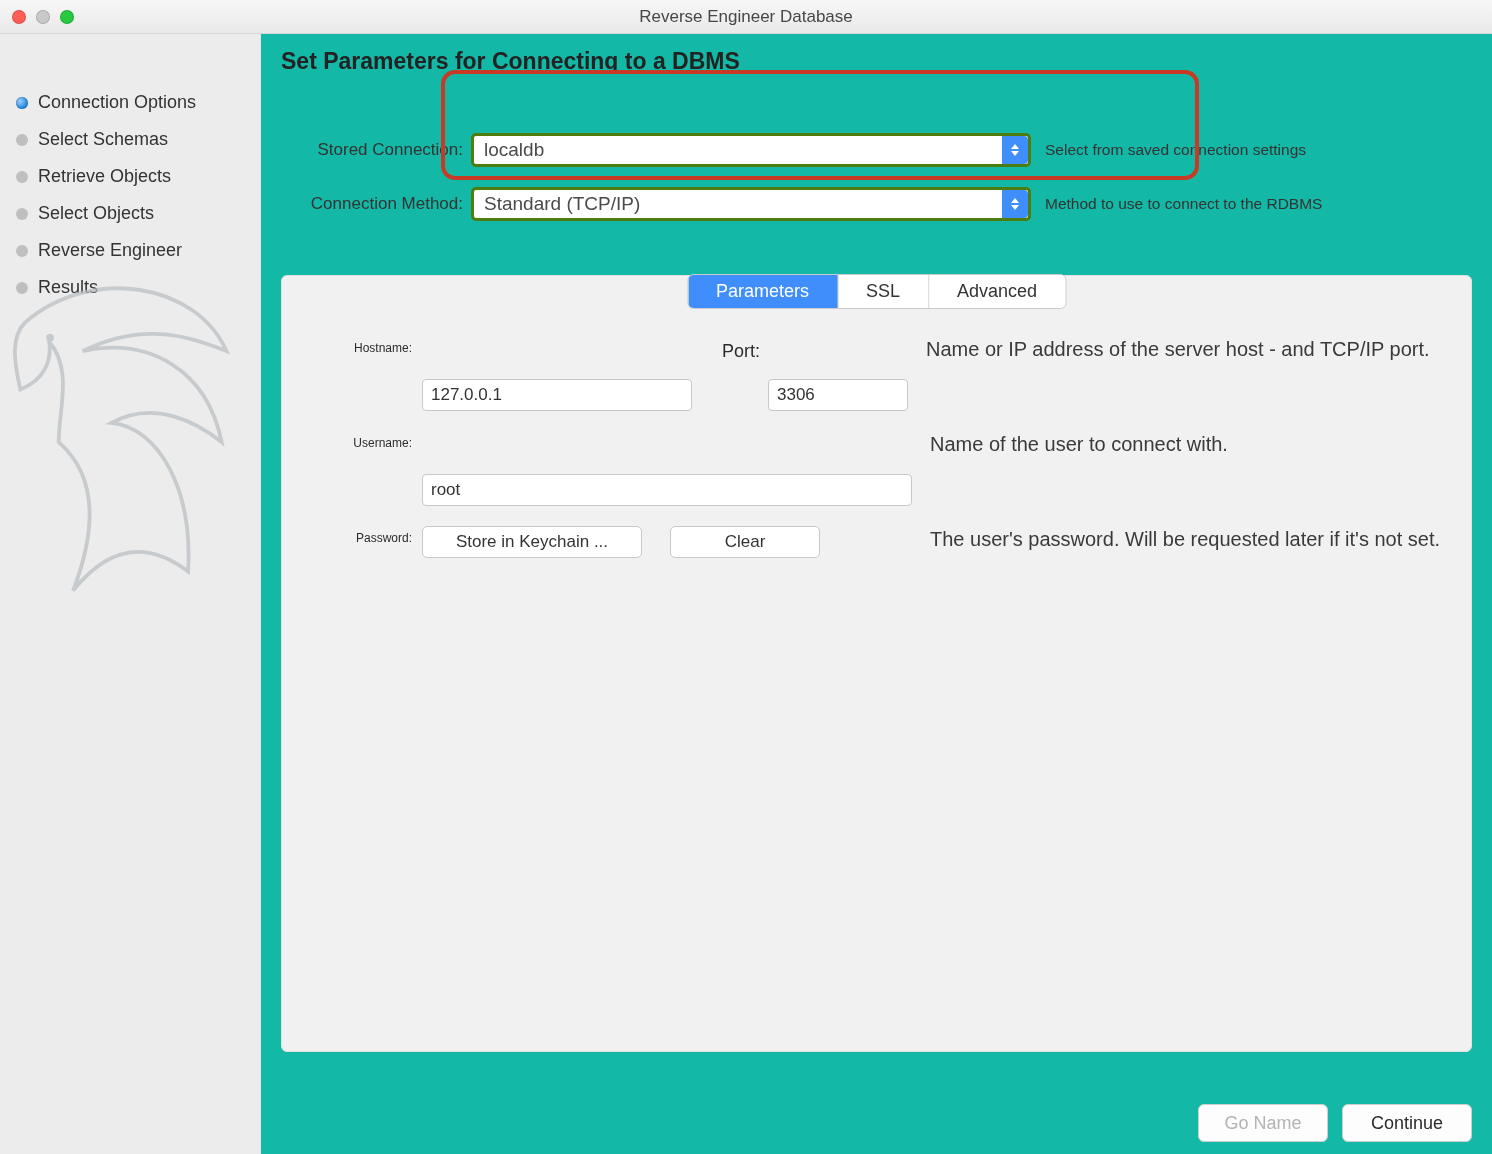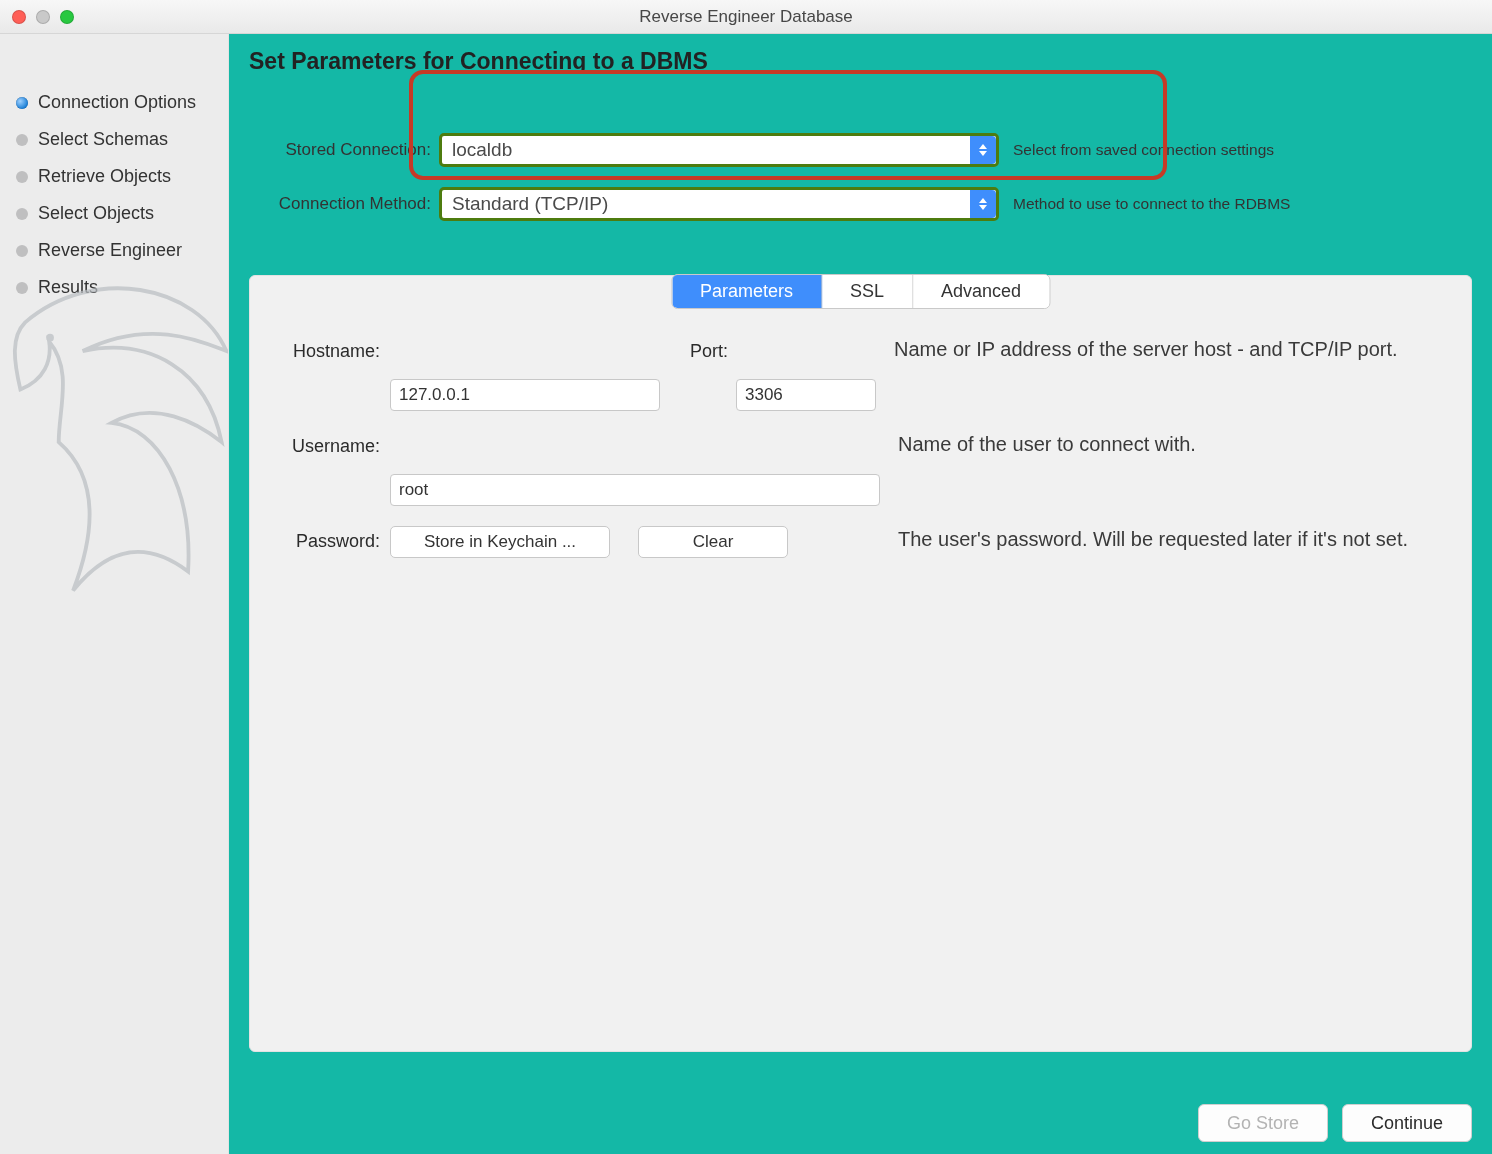--- a/index.html
+++ b/index.html
@@ -36,21 +36,21 @@
   .dot.yellow{ background:#c9c9c9; } 
   .dot.green { background:#28c840; }
   .titlebar .title {
     position:absolute; left:0; right:0; text-align:center;
     font-size:17px; color:#474747; font-weight:400;
     pointer-events:none;
   }
   
   .wrap { display:flex; height: calc(100% - 34px); }
   .sidebar {
-    width: 228px;
+    width: 260px;
     background:#ececec;
     padding-top: 50px;
     position:relative;
   }
   .sidebar ul { list-style:none; }
   .sidebar li {
     display:flex; align-items:center;
     gap:10px;
     font-size:18px;
     color:#333;
@@ -179,21 +179,21 @@
   .panel-row {
     display:flex;
     align-items:flex-start;
     padding:10px 0;
   }
   .panel-row .plbl {
     width:120px;
     text-align:right;
     padding-right:10px;
     padding-top:5px;
-    font-size:18px;
+    font-size:12px;
   }
   input[type="text"]{
     height:32px;
     border:1px solid #c8c8c8;
     border-radius:4px;
     padding:0 8px;
     font-size:17px;
     color:#333;
     background:#fff;
     margin-top:43px;
@@ -333,17 +333,17 @@
         <div class="plbl">Password:</div>
         <div style="display:flex; gap:28px; width:490px;">
           <div class="btn" style="min-width:220px;">Store in Keychain ...</div>
           <div class="btn">Clear</div>
         </div>
         <div class="desc">The user's password. Will be requested later if it's not set.</div>
       </div>
     </div>
 
     <div class="footer">
-      <div class="fbtn disabled">Go Store</div>
+      <div class="fbtn disabled">Go Name</div>
       <div class="fbtn">Continue</div>
     </div>
   </div>
 </div>
 
 </body></html>

